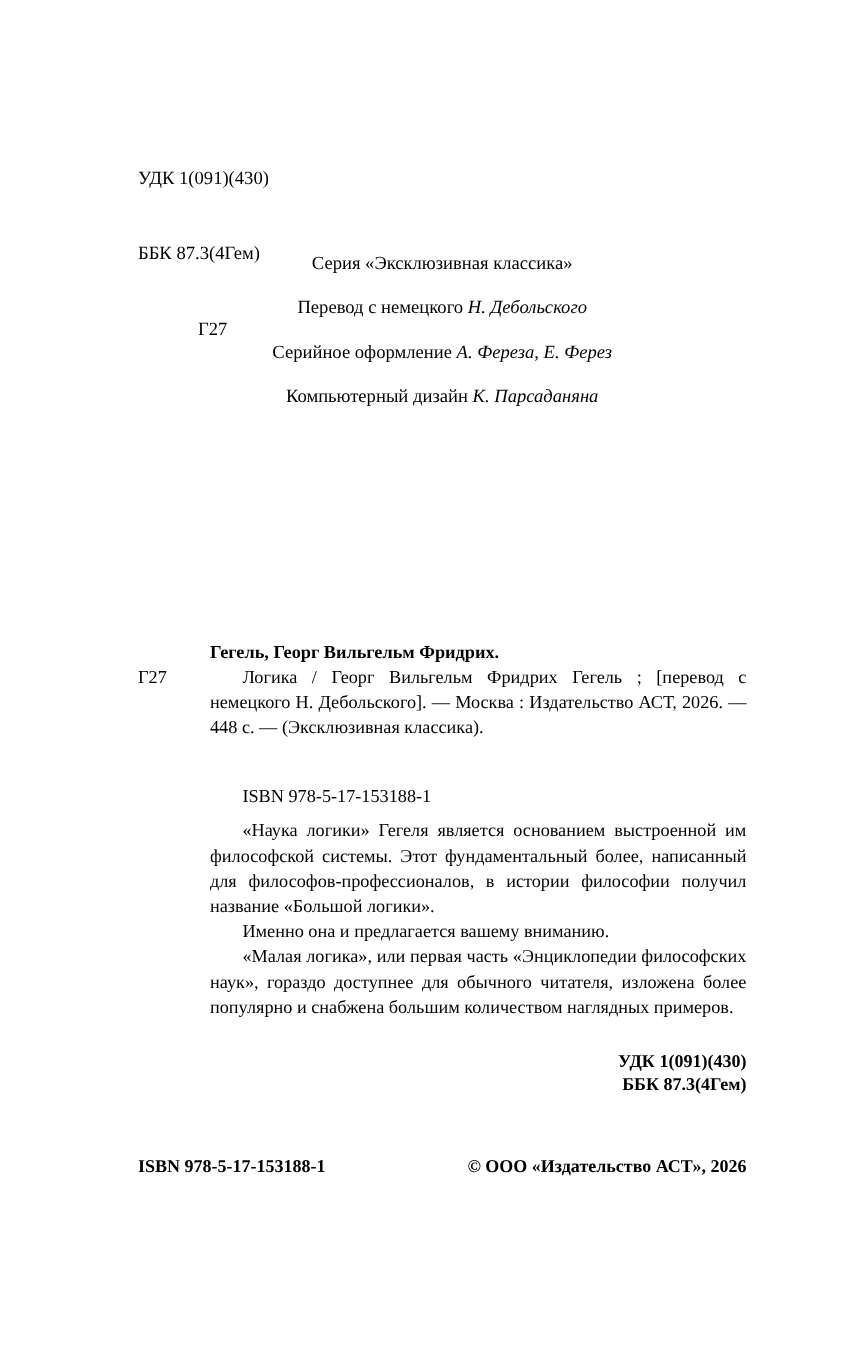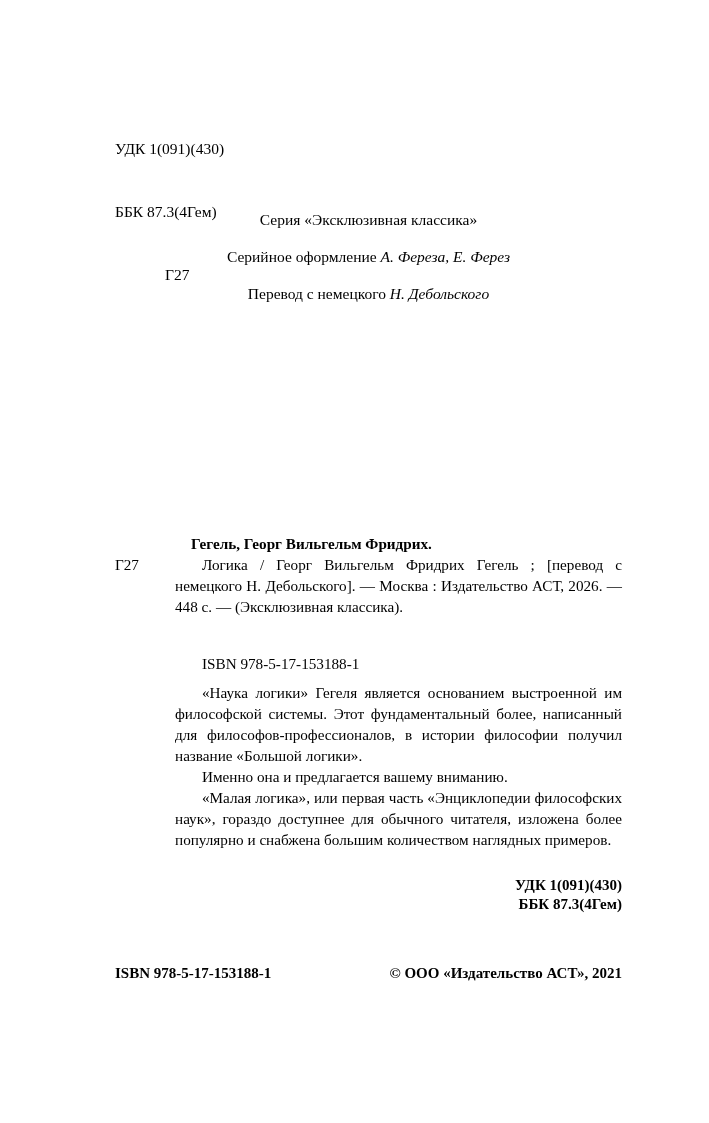--- a/index.html
+++ b/index.html
@@ -57,21 +57,21 @@
   
   .biblio {
     position: absolute;
     left: 115px;
     top: 533px;
     width: 507px;
     font-size: 15.2px;
     line-height: 21px;
   }
   .biblio-heading {
-    margin-left: 76px;
+    margin-left: 60px;
     font-weight: bold;
     display: block;
   }
   .biblio-body {
     position: relative;
     margin-left: 60px;
     text-align: justify;
     text-justify: inter-word;
     text-indent: 27px;
     hyphens: manual;
@@ -152,22 +152,23 @@
 <div class="page">
 
   <div class="codes">
     <span class="code-line">УДК 1(091)(430)</span>
     <span class="code-line">ББК 87.3(4Гем)</span>
     <span class="code-line code-indent">Г27</span>
   </div>
 
   <div class="credits">
     <span class="credit-line">Серия «Эксклюзивная классика»</span>
+    <span class="credit-line"><span>Перевод с немецкого </span><em>Н. Дебольского</em></span>
     <span class="credit-line"><span>Серийное оформление </span><em>А. Фереза, Е. Ферез</em></span>
-    <span class="credit-line"><span>Перевод с немецкого </span><em>Н. Дебольского</em></span>
+    <span class="credit-line"><span>Компьютерный дизайн </span><em>К. Парсаданяна</em></span>
   </div>
 
   <div class="biblio">
     <span class="biblio-heading">Гегель, Георг Вильгельм Фридрих.</span>
     <div class="biblio-body">
       <span class="shelf-mark">Г27</span><span>Логика / Георг Вильгельм Фридрих Гегель ; [перевод с немецкого Н. Дебольского]. — Москва : Издательство АСТ, 2026. — 448 с. — (Эксклюзивная классика).</span>
     </div>
   </div>
 
   <div class="isbn-inner">ISBN 978-5-17-153188-1</div>
@@ -178,16 +179,16 @@
     <p>«Малая логика», или первая часть «Энциклопедии философских наук», гораздо доступнее для обычного читателя, изложена более популярно и снабжена большим количеством наглядных примеров.</p>
   </div>
 
   <div class="codes-repeat">
     <span>УДК 1(091)(430)</span>
     <span>ББК 87.3(4Гем)</span>
   </div>
 
   <div class="footer">
     <span class="footer-isbn">ISBN 978-5-17-153188-1</span>
-    <span class="footer-copyright">© ООО «Издательство АСТ», 2021</span>
+    <span class="footer-copyright">© ООО «Издательство АСТ», 2026</span>
   </div>
 
 </div>
 
 </body></html>

